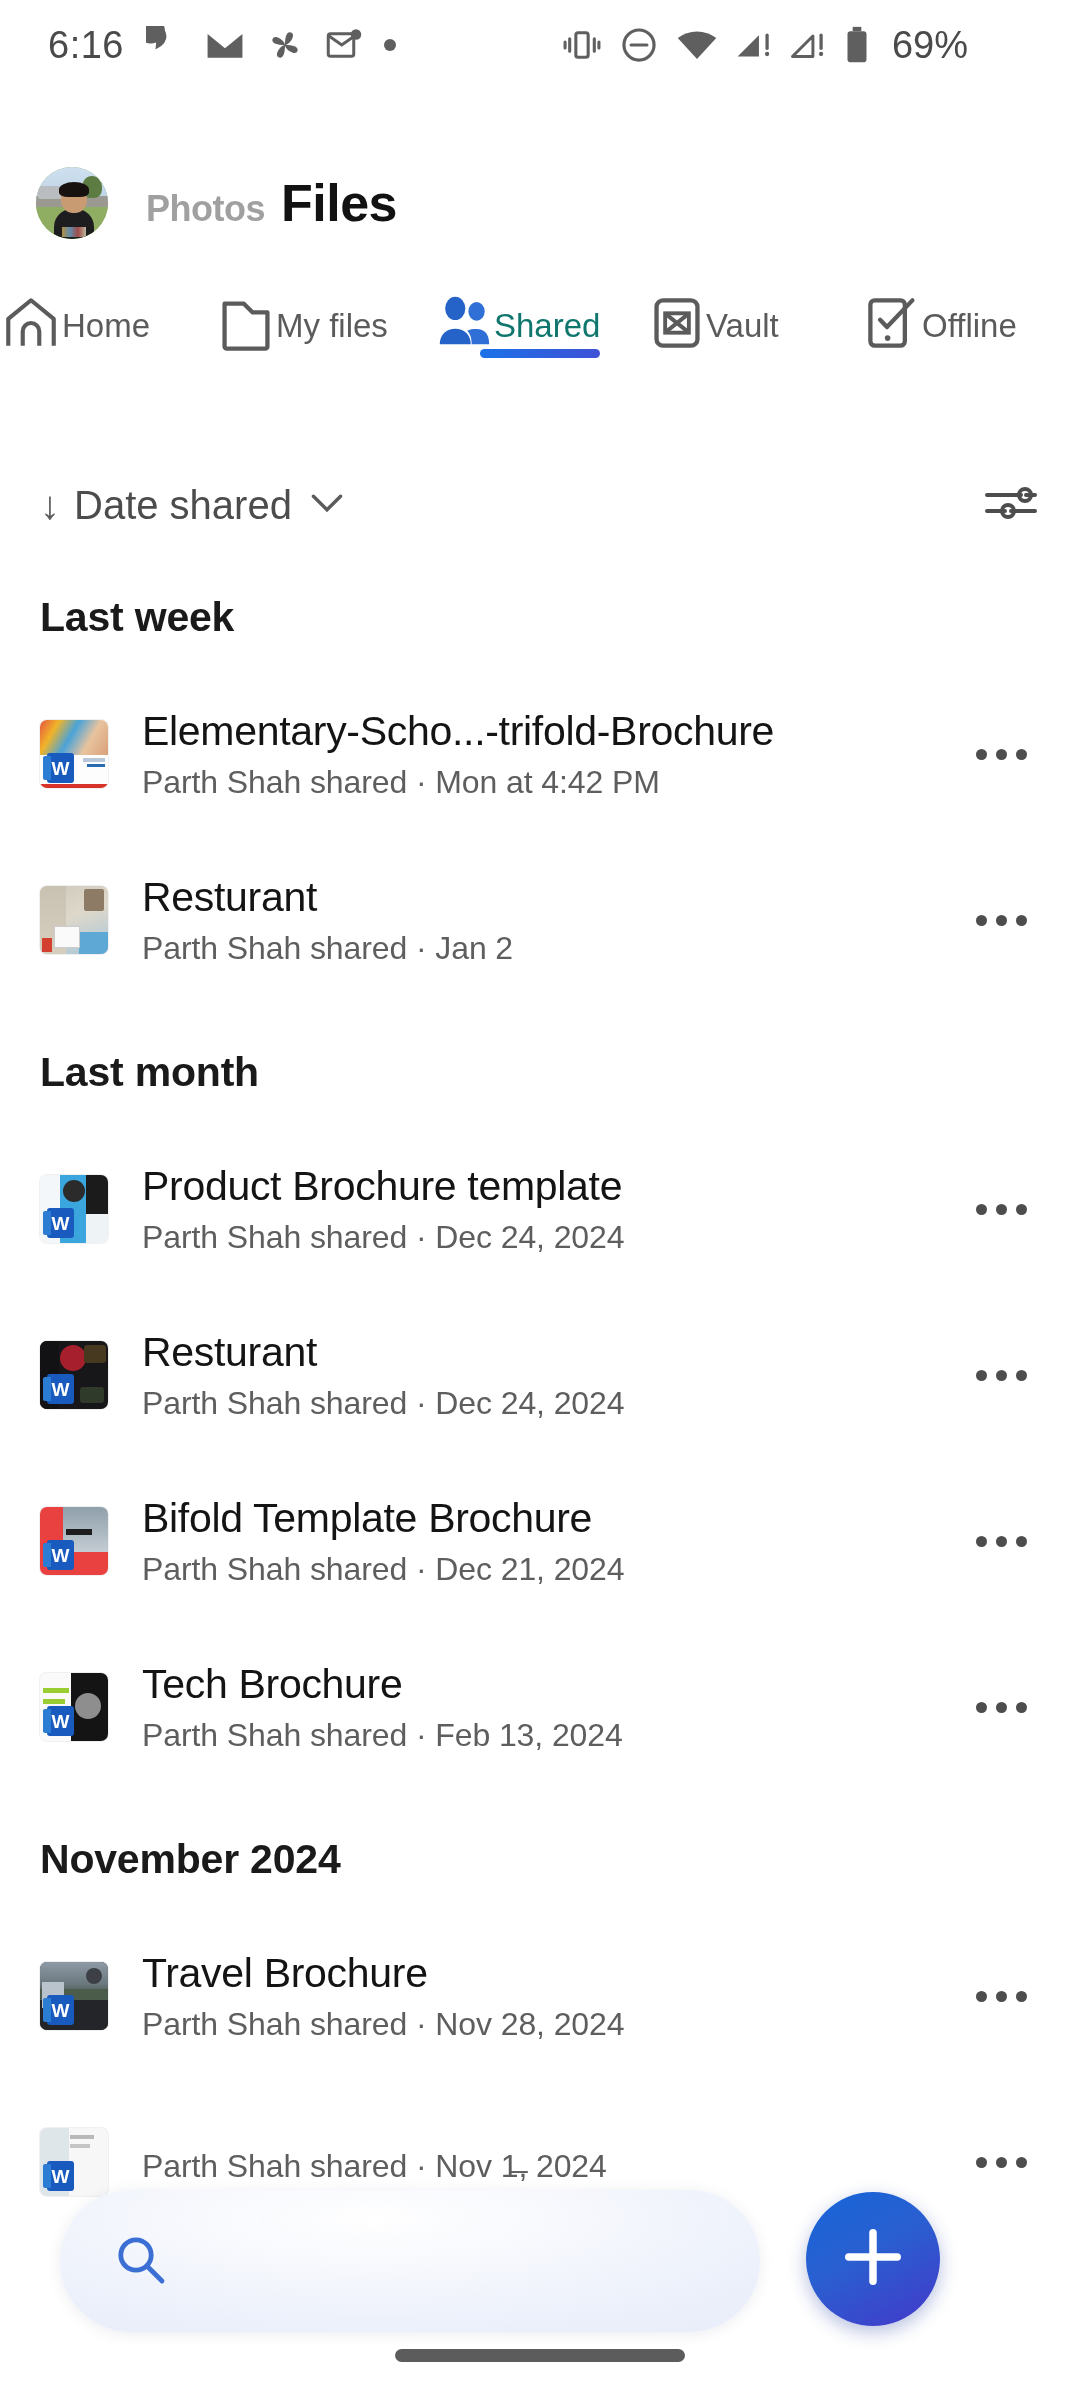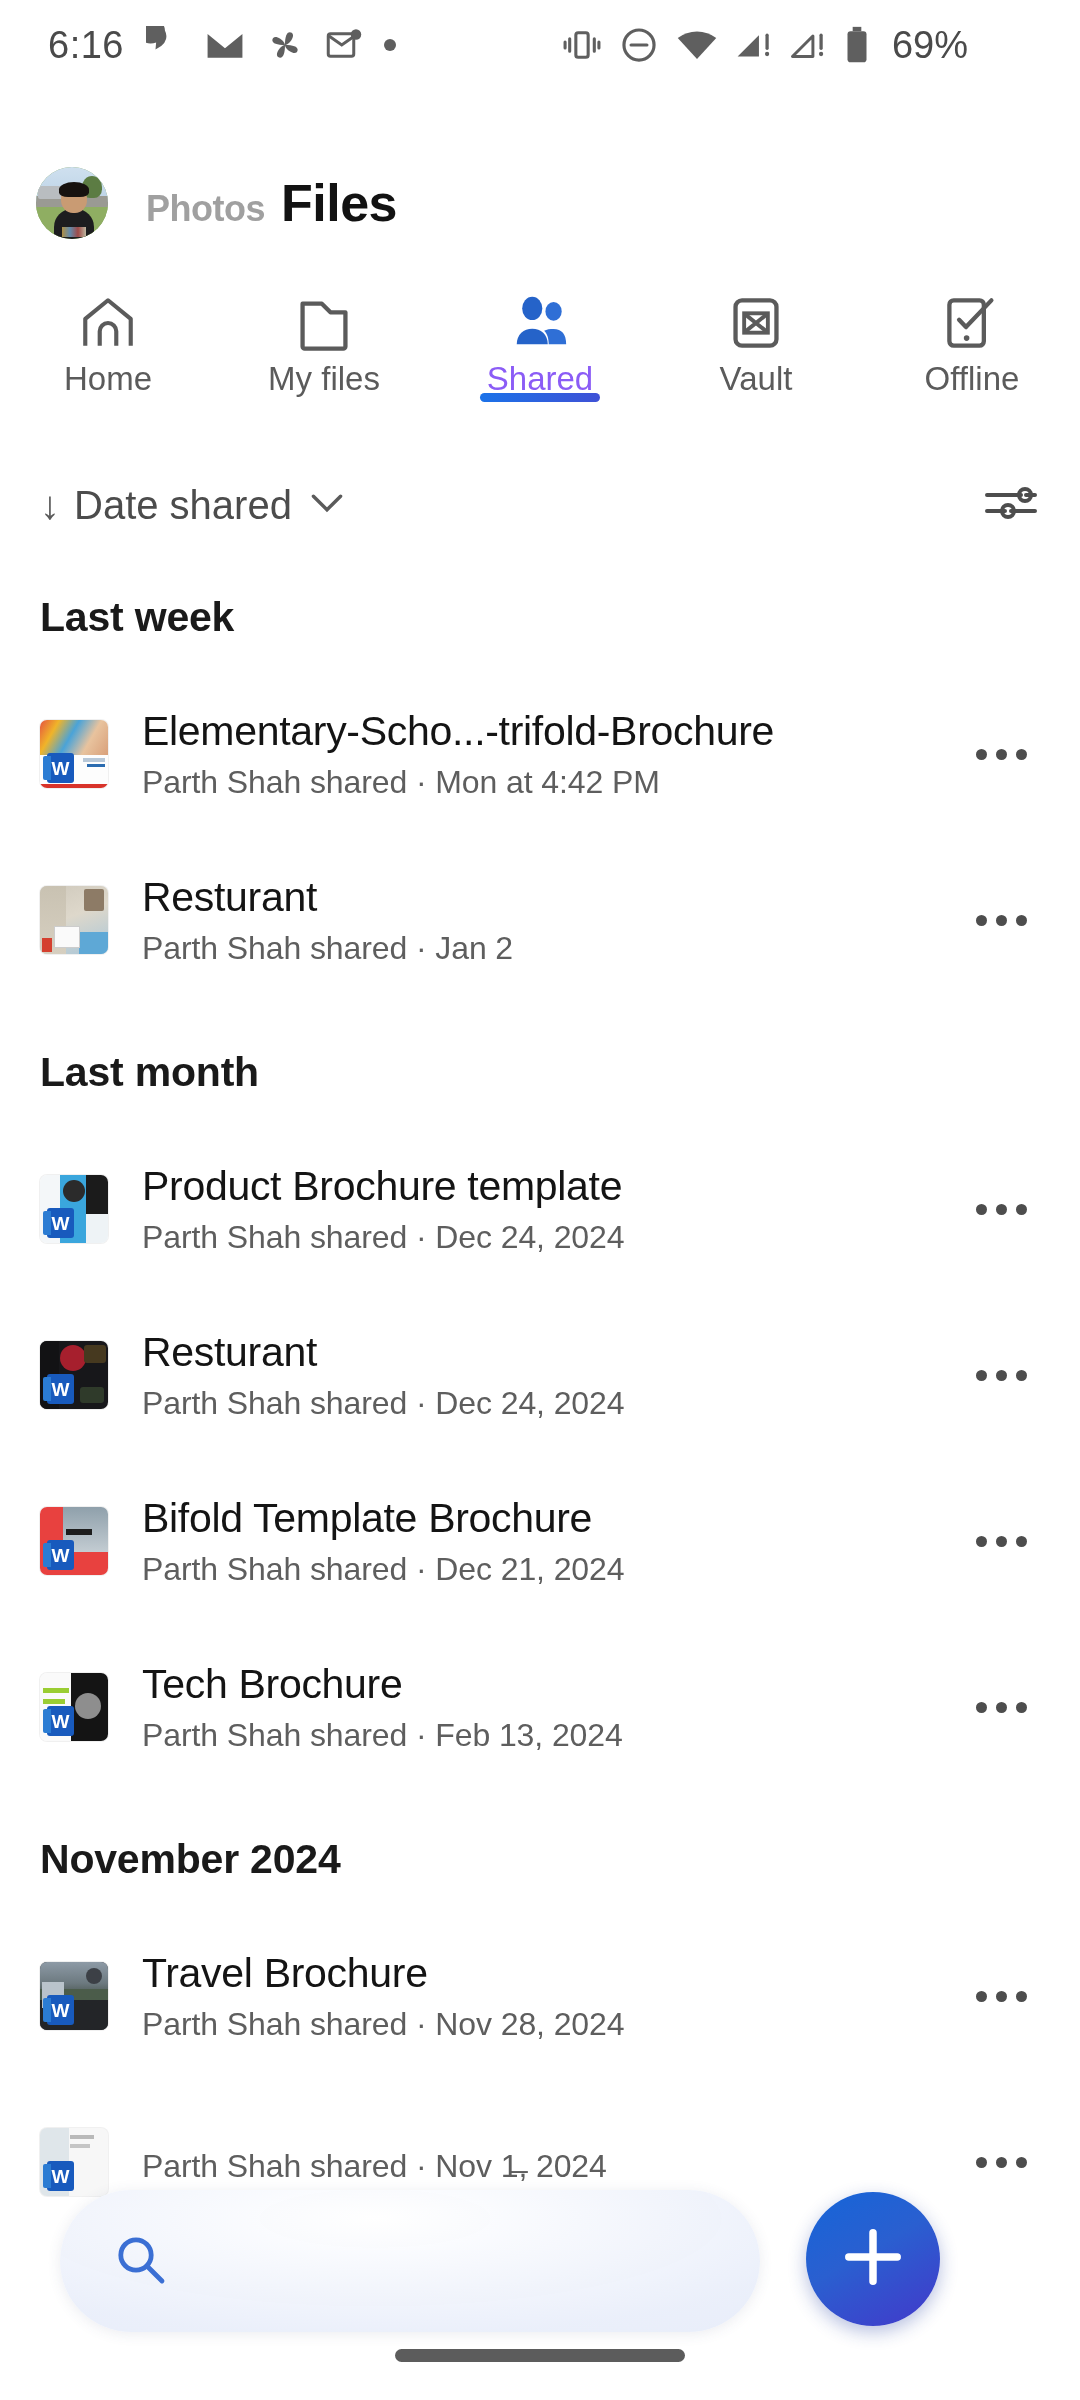--- a/index.html
+++ b/index.html
@@ -44,24 +44,24 @@
   .avatar .hair{ position:absolute; left:23px; bottom:42px; width:30px; height:15px; background:#17120f; border-radius:50% 50% 30% 30%; }
   .title-wrap{ margin-left:38px; display:flex; align-items:baseline; gap:16px; }
   .t-photos{ font-size:36px; font-weight:700; color:#a0a0a0; letter-spacing:-.5px; }
   .t-files{ font-size:52px; font-weight:700; color:#121212; letter-spacing:-.5px; }
 
   
   .tabs{
     position:absolute; top:282px; left:0; width:1080px; height:140px;
     display:flex; align-items:flex-start;
   }
-  .tab{ flex:1 1 0; display:flex; flex-direction:column; align-items:center; position:relative; padding-top:10px; }
+  .tab{ flex:1 1 0; display:flex; flex-direction:row; align-items:center; position:relative; padding-top:10px; }
   .tab .ic{ height:62px; display:flex; align-items:center; justify-content:center; }
   .tab .lbl{ margin-top:6px; font-size:33px; color:#5b5b5b; }
-  .tab.active .lbl{ color:#8b5cf6; font-weight:500; }
+  .tab.active .lbl{ color:#0f766e; font-weight:500; }
   .tab .underline{
     position:absolute; bottom:-4px; left:50%; transform:translateX(-50%);
     width:120px; height:9px; border-radius:5px;
     background:linear-gradient(90deg,#1b72e8,#3f51d6);
   }
 
   
   .sortbar{
     position:absolute; top:462px; left:0; width:1080px; height:86px;
     display:flex; align-items:center; justify-content:space-between;

